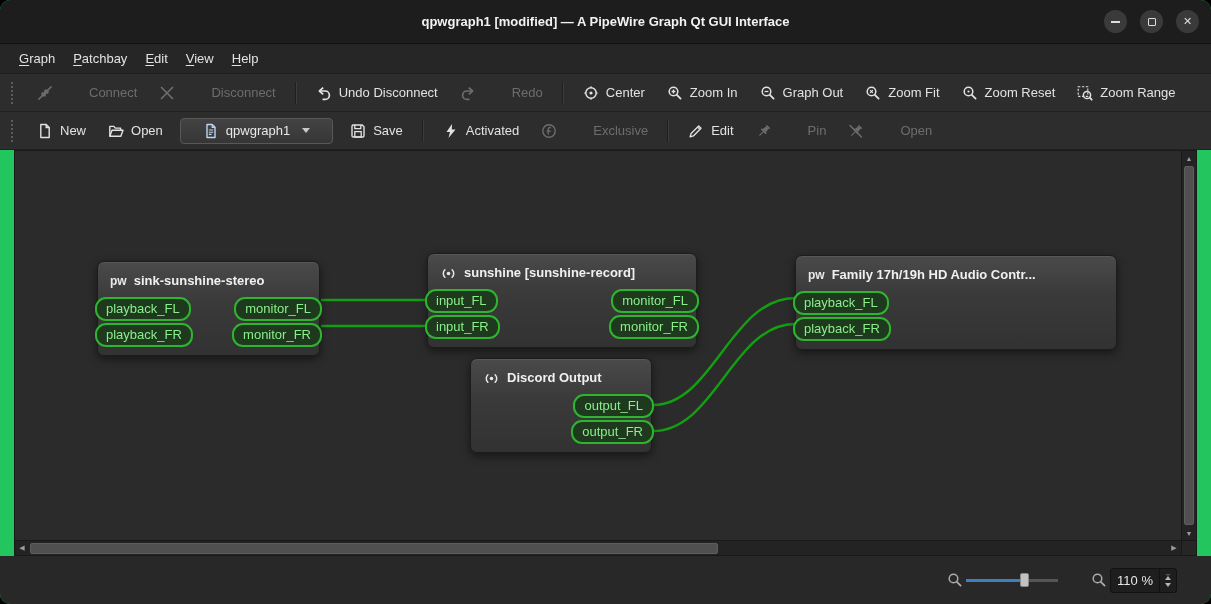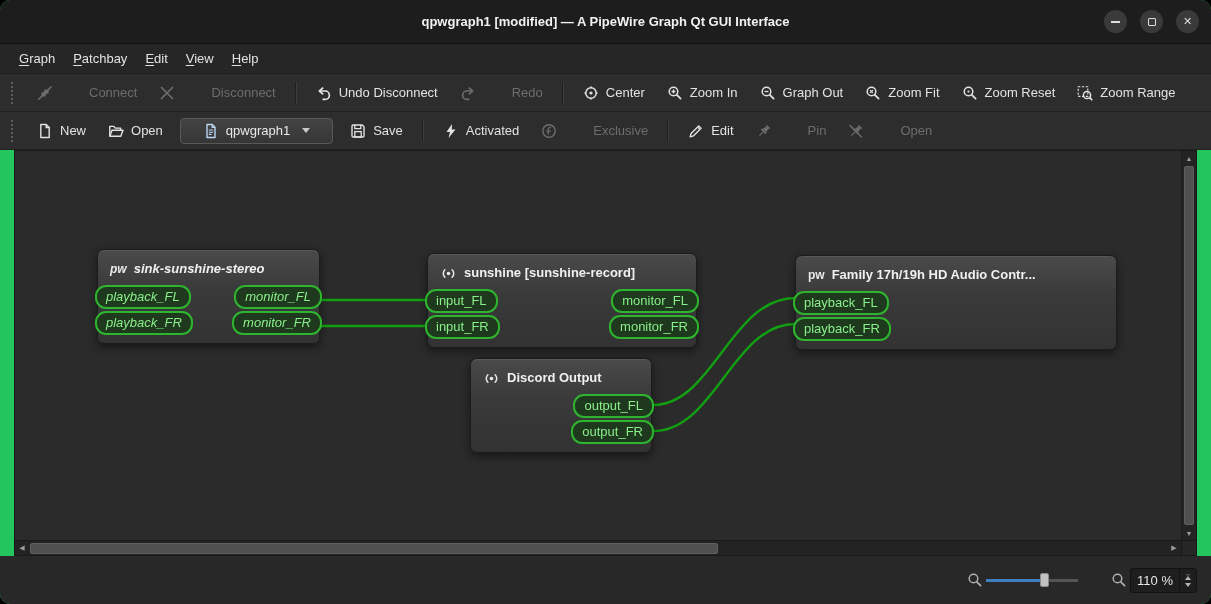--- a/index.html
+++ b/index.html
@@ -56,21 +56,21 @@
   .arr-left::before{content:"◀";font-size:7px;}
   .arr-right::before{content:"▶";font-size:7px;}
   .vscroll .sb-handle{flex:1;margin:1px 2px;background:#505050;border:1px solid #5e5e5e;border-radius:2px;}
   .hscroll{grid-column:1;grid-row:2;background:#232323;border:1px solid #191919;border-top:0;display:flex;align-items:center;}
   .hscroll .sb-btn{width:14px;height:100%;}
   .hscroll .sb-handle{width:688px;height:11px;margin:0 1px;background:#505050;border:1px solid #5e5e5e;border-radius:2px;flex:none;}
   .sb-track-rest{flex:1;}
   .corner{grid-column:2;grid-row:2;background:#262626;border:1px solid #191919;border-top:0;border-left:0;}
 
   
-  .statusbar{flex:1;display:flex;align-items:center;justify-content:flex-end;gap:3px;padding:0 14px 0 14px;background:#282828;}
+  .statusbar{flex:1;display:flex;align-items:center;justify-content:flex-end;gap:3px;padding:0 34px 0 14px;background:#282828;}
   .status-zoom-icon{color:#ababab;}
   .mag2{margin-left:30px;}
   .zoom-slider{width:92px;height:16px;position:relative;display:flex;align-items:center;}
   .track-left{height:3px;width:58px;background:#3f7fbf;}
   .track-right{height:3px;flex:1;background:#555;}
   .zoom-thumb{position:absolute;left:54px;top:1px;width:9px;height:14px;background:#c2c2c2;border:1px solid #8a8a8a;border-radius:2px;}
   .zoom-spin{display:flex;align-items:stretch;height:25px;background:#1e1e1e;border:1px solid #121212;border-radius:3px;}
   .zoom-value{display:flex;align-items:center;justify-content:flex-end;min-width:46px;padding:0 6px;color:#e6e6e6;font-size:13px;}
   .spin-btns{display:flex;flex-direction:column;justify-content:center;gap:3px;padding:0 5px;border-left:1px solid #121212;}
   .spin-up{width:0;height:0;border-left:3.5px solid transparent;border-right:3.5px solid transparent;border-bottom:4.5px solid #b5b5b5;background:none;padding:0;}
@@ -335,21 +335,21 @@
   <div class="main">
     <div class="canvas">
 
       <svg class="wires" width="1166" height="389" viewBox="0 0 1166 389">
         <path class="wire" d="M306 149 C342 149 376 149 412 149"></path>
         <path class="wire" d="M306 175 C342 175 376 175 412 175"></path>
         <path class="wire" d="M638 254 C698 254 716 147 780 147"></path>
         <path class="wire" d="M638 280 C700 280 718 173 780 173"></path>
       </svg>
 
-      <div class="node" style="left:82px;top:98px;width:223px;font-style:italic;">
+      <div class="node" style="left:82px;top:110px;width:223px;">
         <div class="node-header">
           <span class="pw-glyph"></span>
           <span>sink-sunshine-stereo</span>
         </div>
         <div class="node-ports">
           <div class="ports-col left">
             <span class="port">playback_FL</span>
             <span class="port">playback_FR</span>
           </div>
           <div class="ports-col right">

